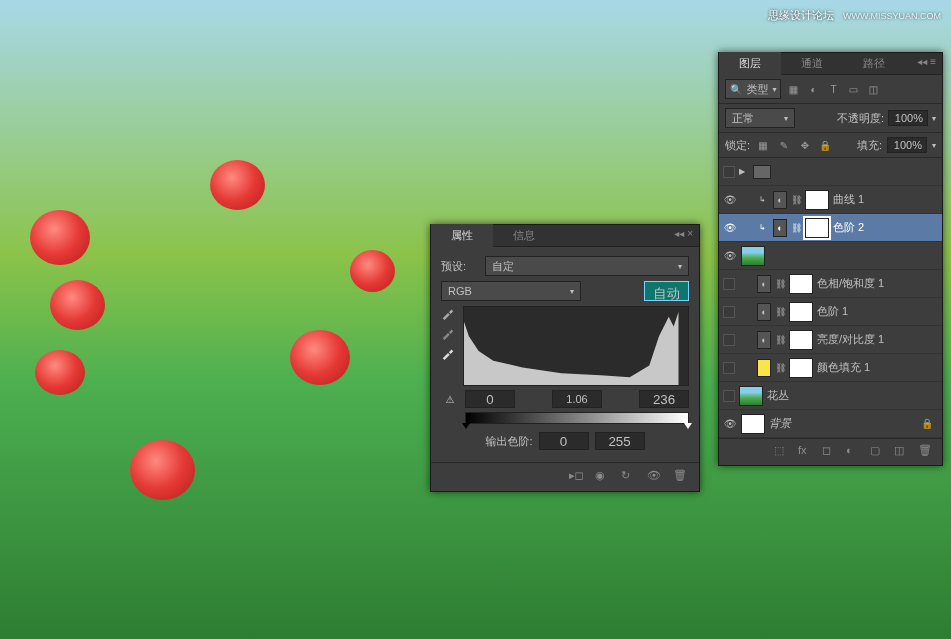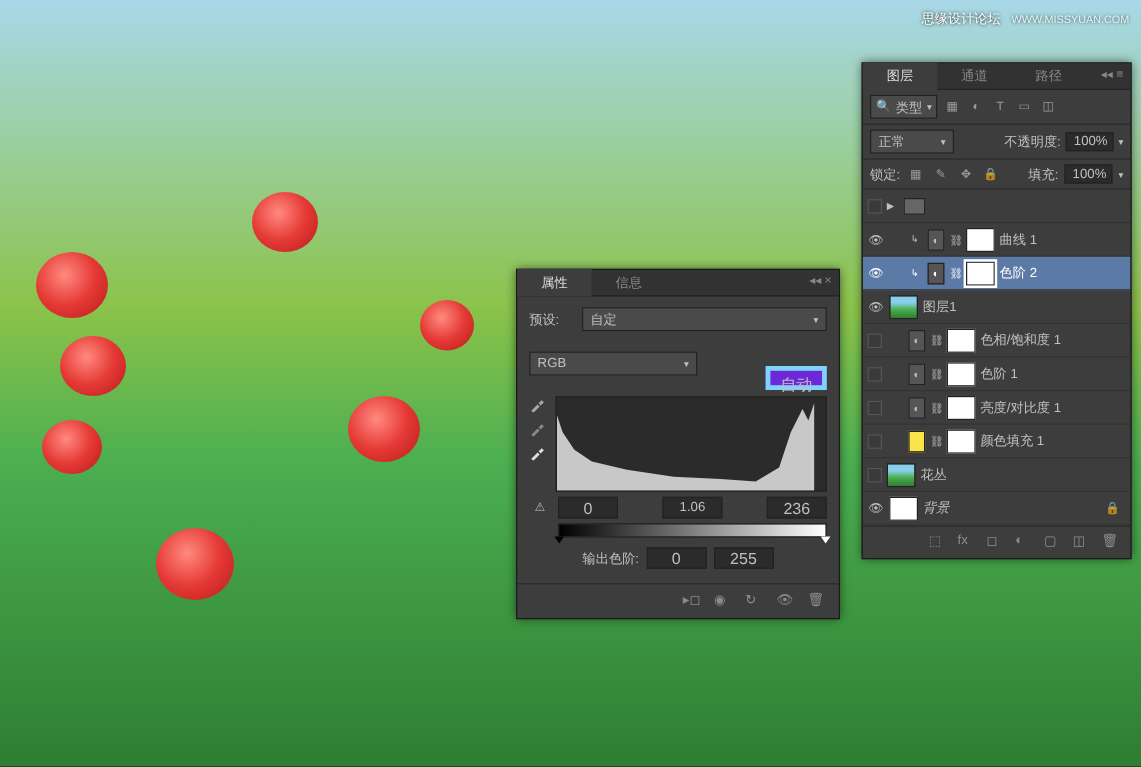--- a/index.html
+++ b/index.html
@@ -24,21 +24,21 @@
 .tab-strip { display: flex; align-items: center; background: #323232; height: 22px; border-bottom: 1px solid #222; position: relative; }
 .tab { padding: 4px 20px; cursor: pointer; color: #888; }
 .tab.active { background: #3d3d3d; color: #ddd; }
 .close-x { position: absolute; right: 6px; top: 3px; color: #888; font-size: 10px; }
 .panel-header { display: flex; align-items: center; padding: 6px 8px; gap: 6px; }
 .icon-square { width: 18px; height: 14px; background: #555; border: 1px solid #222; display: inline-block; }
 .panel-body { padding: 4px 10px 6px; }
 .row { display: flex; align-items: center; gap: 8px; margin: 5px 0; }
 .label { min-width: 36px; }
 .select { flex: 1; background: #4a4a4a; border: 1px solid #222; padding: 3px 6px; color: #c0c0c0; display: flex; justify-content: space-between; align-items: center; height: 20px; }
-.btn { background: #6d28d9; border: 4px solid #7dd3fc; padding: 3px 8px; color: #c0c0c0; height: 20px; margin-top: 24px; }
+.btn { background: #0f766e; border: 1px solid #7dd3fc; padding: 3px 8px; color: #c0c0c0; height: 20px; }
 .histogram-row { display: flex; gap: 6px; align-items: flex-start; }
 .eyedrop-col { display: flex; flex-direction: column; gap: 4px; }
 .eye-tool { width: 16px; height: 16px; position: relative; }
 .histo-area { flex: 1; height: 80px; background: #2b2b2b; border: 1px solid #222; position: relative; overflow: hidden; }
 .histo-curve { position: absolute; bottom: 0; left: 0; right: 0; height: 100%; }
 .slider-row { display: flex; gap: 6px; align-items: center; margin-top: 4px; }
 .warn-icon { width: 18px; text-align: center; }
 .val-box { width: 50px; background: #2b2b2b; border: 1px solid #222; padding: 2px 4px; color: #c0c0c0; text-align: center; height: 18px; }
 .gradient-bar { flex: 1; height: 12px; background: linear-gradient(to right, #000, #fff); border: 1px solid #222; margin: 4px 0 4px 24px; position: relative; }
 .tri-handle { position: absolute; width: 0; height: 0; border-left: 4px solid transparent; border-right: 4px solid transparent; bottom: -6px; }
@@ -219,21 +219,20 @@
       <span class="indent-sp"></span>
       <span class="expand-tri">↳</span>
       <div class="adj-icon">◐</div>
       <span class="link-icon">⛓</span>
       <div class="mask-thumb" style="outline:2px solid #fff"></div>
       <span class="layer-name">色阶 2</span>
     </div>
     <div class="layer-item">
       <div class="vis-eye">👁</div>
       <div class="layer-thumb"></div>
-      <span class="layer-name">图层1</span>
     </div>
     <div class="layer-item indent">
       <div class="chk"></div>
       <span class="indent-sp"></span>
       <div class="adj-icon">◐</div>
       <span class="link-icon">⛓</span>
       <div class="mask-thumb"></div>
       <span class="layer-name">色相/饱和度 1</span>
     </div>
     <div class="layer-item indent">

